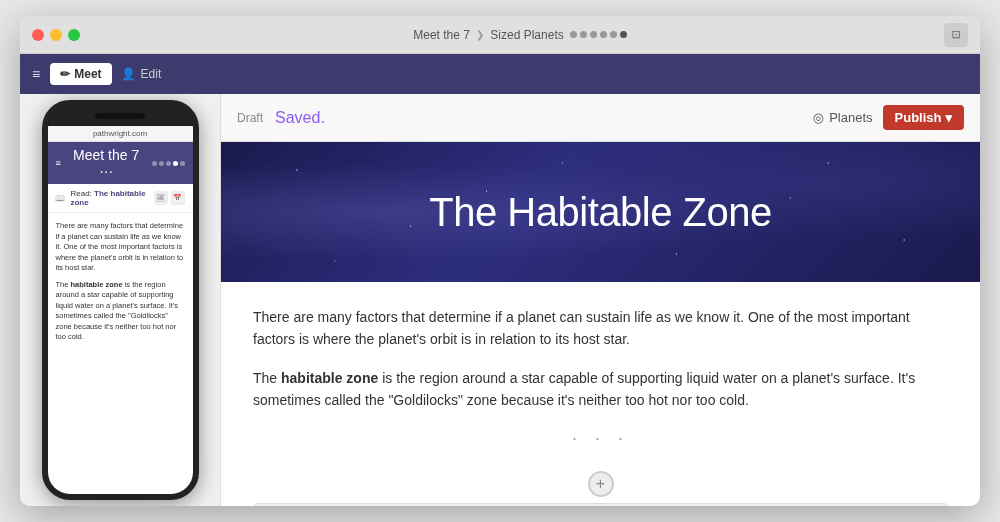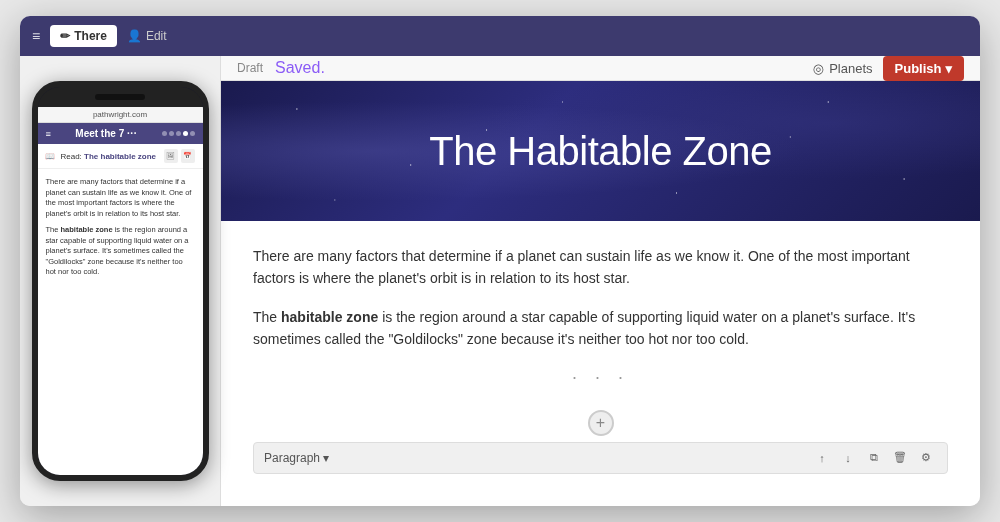--- a/index.html
+++ b/index.html
@@ -122,21 +122,21 @@
     .mobile-preview {
       width: 200px;
       flex-shrink: 0;
       background: #f0f0f0;
       display: flex;
       align-items: center;
       justify-content: center;
       padding: 10px;
     }
     .phone-frame {
-      width: 177px;
+      width: 157px;
       height: 400px;
       background: #1a1a2e;
       border-radius: 28px;
       border: 6px solid #222;
       overflow: hidden;
       display: flex;
       flex-direction: column;
       box-shadow: 0 4px 20px rgba(0,0,0,0.4);
       position: relative;
     }
@@ -165,22 +165,22 @@
       padding: 5px 8px;
       display: flex;
       align-items: center;
       gap: 6px;
     }
     .phone-nav-menu {
       color: #fff; font-size: 9px;
     }
     .phone-nav-title {
       color: #fff;
-      font-size: 10px;
-      font-weight: 700;
+      font-size: 14px;
+      font-weight: 400;
       flex: 1;
       text-align: center;
     }
     .phone-nav-dots {
       display: flex; gap: 2px;
     }
     .phone-nav-dot {
       width: 5px; height: 5px; border-radius: 50%; background: rgba(255,255,255,0.4);
     }
     .phone-nav-dot.active { background: #fff; }
@@ -267,21 +267,21 @@
     .editor-area {
       flex: 1;
       display: flex;
       flex-direction: column;
       background: #fff;
       border-left: 1px solid #ddd;
     }
 
     
     .editor-toolbar {
-      height: 25px;
+      height: 48px;
       background: #f8f8f8;
       border-bottom: 1px solid #e0e0e0;
       display: flex;
       align-items: center;
       padding: 0 16px;
       gap: 12px;
       flex-shrink: 0;
     }
     .draft-label {
       font-size: 12px;
@@ -444,27 +444,50 @@
       color: #888;
       cursor: pointer;
       line-height: 1;
     }
   </style>
 </head>
 <body>
 
 <div class="browser-window">
 
+  <div class="title-bar">
+    <div class="traffic-lights">
+      <div class="traffic-light tl-red"></div>
+      <div class="traffic-light tl-yellow"></div>
+      <div class="traffic-light tl-green"></div>
+    </div>
+    <div class="title-bar-center">
+      <span>Meet the 7</span>
+      <span style="font-size:10px;color:#999;">❯</span>
+      <span>Sized Planets</span>
+      <div class="title-dots">
+        <div class="title-dot"></div>
+        <div class="title-dot"></div>
+        <div class="title-dot"></div>
+        <div class="title-dot"></div>
+        <div class="title-dot"></div>
+        <div class="title-dot active"></div>
+      </div>
+    </div>
+    <div class="title-bar-right">
+      <span>⊡</span>
+    </div>
+  </div>
 
   <div class="app-toolbar">
     <span class="toolbar-menu-icon">≡</span>
     <button class="toolbar-edit-btn">
       <span>✏</span>
 
-      <span>There</span>
+      <span>Meet</span>
     </button>
     <button class="toolbar-teach-btn">
       <span>👤</span>
       <span> Edit</span>
     </button>
   </div>
 
   <div class="content-area">
 
     <div class="mobile-preview">

